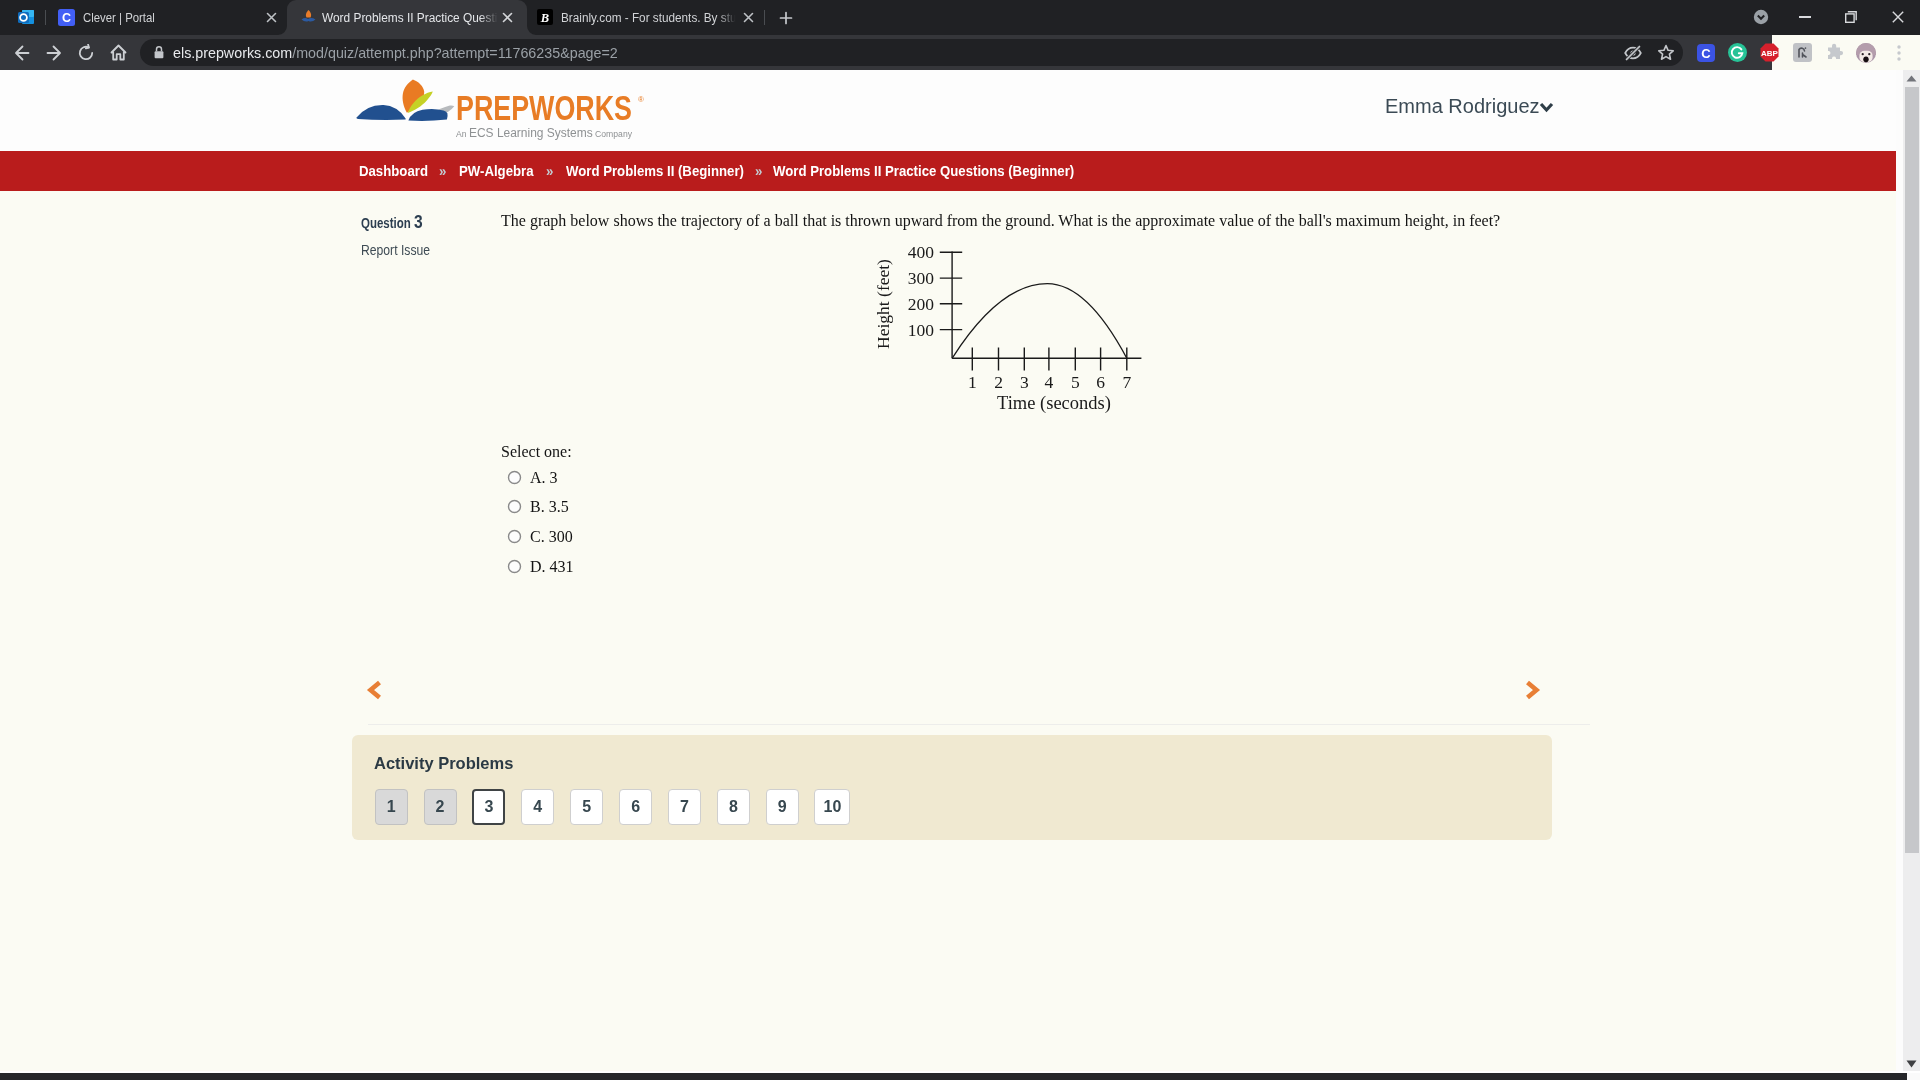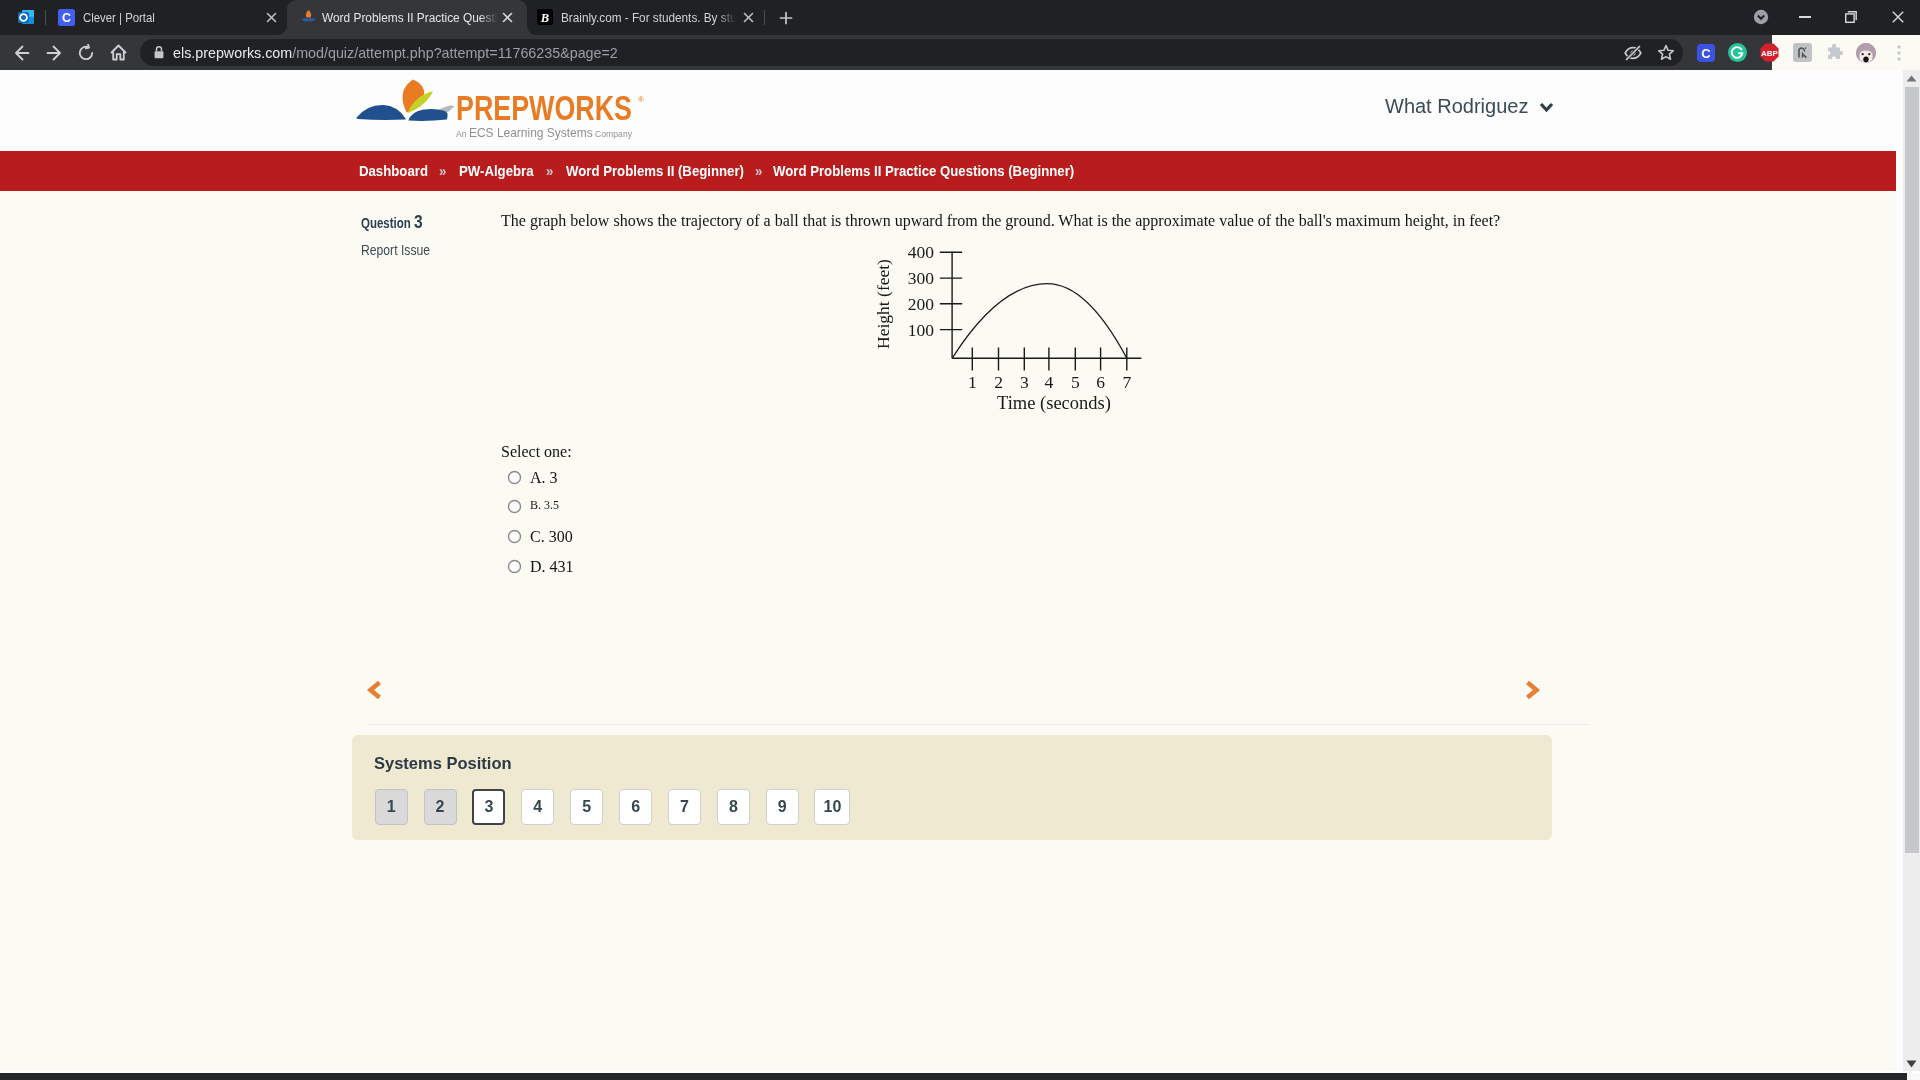--- a/index.html
+++ b/index.html
@@ -168,21 +168,21 @@
     <path d="M 80.5 42.4 Q 90.5 35.8 99.8 33.5 Q 102.6 33.1 104.3 34.2 Q 98.5 41.3 91 42.2 Q 85.5 42.7 80.5 42.4 Z" fill="#b7babd"></path>
     <path d="M 6.3 45.8 Q 17 32.6 33.5 33.1 Q 47 33.8 55.6 46.4 Q 55.8 47.2 55.5 47.6 Q 30 48.8 8 46.9 Q 6.5 46.5 6.3 45.8 Z" fill="#21508f"></path>
     <path d="M 58.4 48.5 Q 61.5 39.8 72.5 37.8 Q 84 35.8 93.5 38.6 Q 96.8 39.7 97.4 41.6 Q 98 44 96.9 47.5 Q 77 49.7 58.4 48.5 Z" fill="#21508f"></path>
     <path d="M 62.9 7.4 C 68.5 9.5 73.8 14.2 74.2 19.8 C 74.6 26.2 68.8 33.2 56.9 40.8 C 53.2 34.2 51.9 27.2 52.9 21.6 C 53.9 15.8 57.6 10.9 62.9 7.4 Z" fill="#e97b23"></path>
     <path d="M 57.8 40.9 C 64.5 38.8 71.5 34.5 76.8 28.6 C 80 24.9 82.2 21.7 82.8 19.6 C 76.2 20.6 68.7 24.9 63.9 30.6 C 60.6 34.5 58.8 37.8 57.8 40.9 Z" fill="#c5d126"></path>
     <text x="106" y="48" font-family="Liberation Sans" font-weight="bold" font-size="34.5" fill="#e87c25" textLength="176" lengthAdjust="spacingAndGlyphs">PREPWORKS</text>
     <text x="288" y="30" font-family="Liberation Sans" font-size="8" fill="#e87c25">®</text>
     <text x="106" y="65" font-family="Liberation Sans" font-size="12.5" fill="#8e9193" textLength="176" lengthAdjust="spacingAndGlyphs"><tspan font-size="9">An </tspan>ECS Learning Systems<tspan font-size="9"> Company</tspan></text>
   </svg>
 
-  <div class="abs" style="left:1385px; top:25px; font-size:20px; font-weight:400; color:#3b4a55;">What Rodriguez</div>
+  <div class="abs" style="left:1385px; top:25px; font-size:20px; font-weight:400; color:#3b4a55;">Emma Rodriguez</div>
   <svg class="abs" style="left:1539px; top:32px;" width="15" height="11" viewBox="0 0 15 11">
     <path d="M2 2 L7.5 8 L13 2" stroke="#2f3e48" stroke-width="3.2" fill="none"></path>
   </svg>
   <div id="crumb">
     <div class="crumbitem abs" style="left:359.3px;">Dashboard</div>
     <div class="crumbsep abs" style="left:439px;">»</div>
     <div class="crumbitem abs" style="left:458.5px;">PW-Algebra</div>
     <div class="crumbsep abs" style="left:546px;">»</div>
     <div class="crumbitem abs" style="left:565.5px;">Word Problems II (Beginner)</div>
     <div class="crumbsep abs" style="left:755px;">»</div>
@@ -213,21 +213,21 @@
       <text x="209.3" y="148" text-anchor="middle">5</text>
       <text x="234.6" y="148" text-anchor="middle">6</text>
       <text x="260.8" y="148" text-anchor="middle">7</text>
       <text x="188" y="169" text-anchor="middle" font-size="18.5">Time (seconds)</text>
       <text x="23" y="64" text-anchor="middle" font-size="17.5" transform="rotate(-90 23 64)">Height (feet)</text>
     </g>
   </svg>
 
   <div class="serif abs" style="left:501px; top:372.5px; font-size:16px;">Select one:</div>
   <div class="serif abs" style="left:530px; top:399px; font-size:16px;">A. 3</div>
-  <div class="serif abs" style="left:530px; top:428px; font-size:12px;">B. 3.5</div>
+  <div class="serif abs" style="left:530px; top:428px; font-size:16px;">B. 3.5</div>
   <div class="serif abs" style="left:530px; top:458px; font-size:16px;">C. 300</div>
   <div class="serif abs" style="left:530px; top:488px; font-size:16px;">D. 431</div>
   <svg class="abs" style="left:507px; top:400px;" width="16" height="16">
       <circle cx="7.5" cy="7.5" r="6" fill="#fdfdfd" stroke="#8a8a8a" stroke-width="1.4"></circle>
     </svg>
   <svg class="abs" style="left:507px; top:429px;" width="16" height="16">
       <circle cx="7.5" cy="7.5" r="6" fill="#fdfdfd" stroke="#8a8a8a" stroke-width="1.4"></circle>
     </svg>
   <svg class="abs" style="left:507px; top:459px;" width="16" height="16">
       <circle cx="7.5" cy="7.5" r="6" fill="#fdfdfd" stroke="#8a8a8a" stroke-width="1.4"></circle>
@@ -239,21 +239,21 @@
   <svg class="abs" style="left:364px; top:610px;" width="22" height="20" viewBox="0 0 22 20">
     <path d="M15.5 2.5 L6.5 10 L15.5 17.5" stroke="#e87f35" stroke-width="4.6" fill="none"></path>
   </svg>
   <svg class="abs" style="left:1521px; top:610px;" width="22" height="20" viewBox="0 0 22 20">
     <path d="M6.5 2.5 L15.5 10 L6.5 17.5" stroke="#e87f35" stroke-width="4.6" fill="none"></path>
   </svg>
 
   <div class="abs" style="left:368px; top:654px; width:1222px; height:1px; background:#ededeb;"></div>
 
   <div class="abs" style="left:352px; top:665px; width:1200px; height:105px; background:#f0e9d1; border-radius:6px;">
-    <div class="abs" style="left:22px; top:19px; font-size:16.5px; font-weight:bold; color:#2b3a44;">Systems Position</div>
+    <div class="abs" style="left:22px; top:19px; font-size:16.5px; font-weight:bold; color:#2b3a44;">Activity Problems</div>
     <div class="pbtn done" style="left:22.6px;">1</div>
     <div class="pbtn done" style="left:71.5px;">2</div>
     <div class="pbtn cur" style="left:120.4px;">3</div>
     <div class="pbtn" style="left:169.3px;">4</div>
     <div class="pbtn" style="left:218.2px;">5</div>
     <div class="pbtn" style="left:267.1px;">6</div>
     <div class="pbtn" style="left:316px;">7</div>
     <div class="pbtn" style="left:364.9px;">8</div>
     <div class="pbtn" style="left:413.8px;">9</div>
     <div class="pbtn" style="left:462.4px; width:36px;">10</div>

